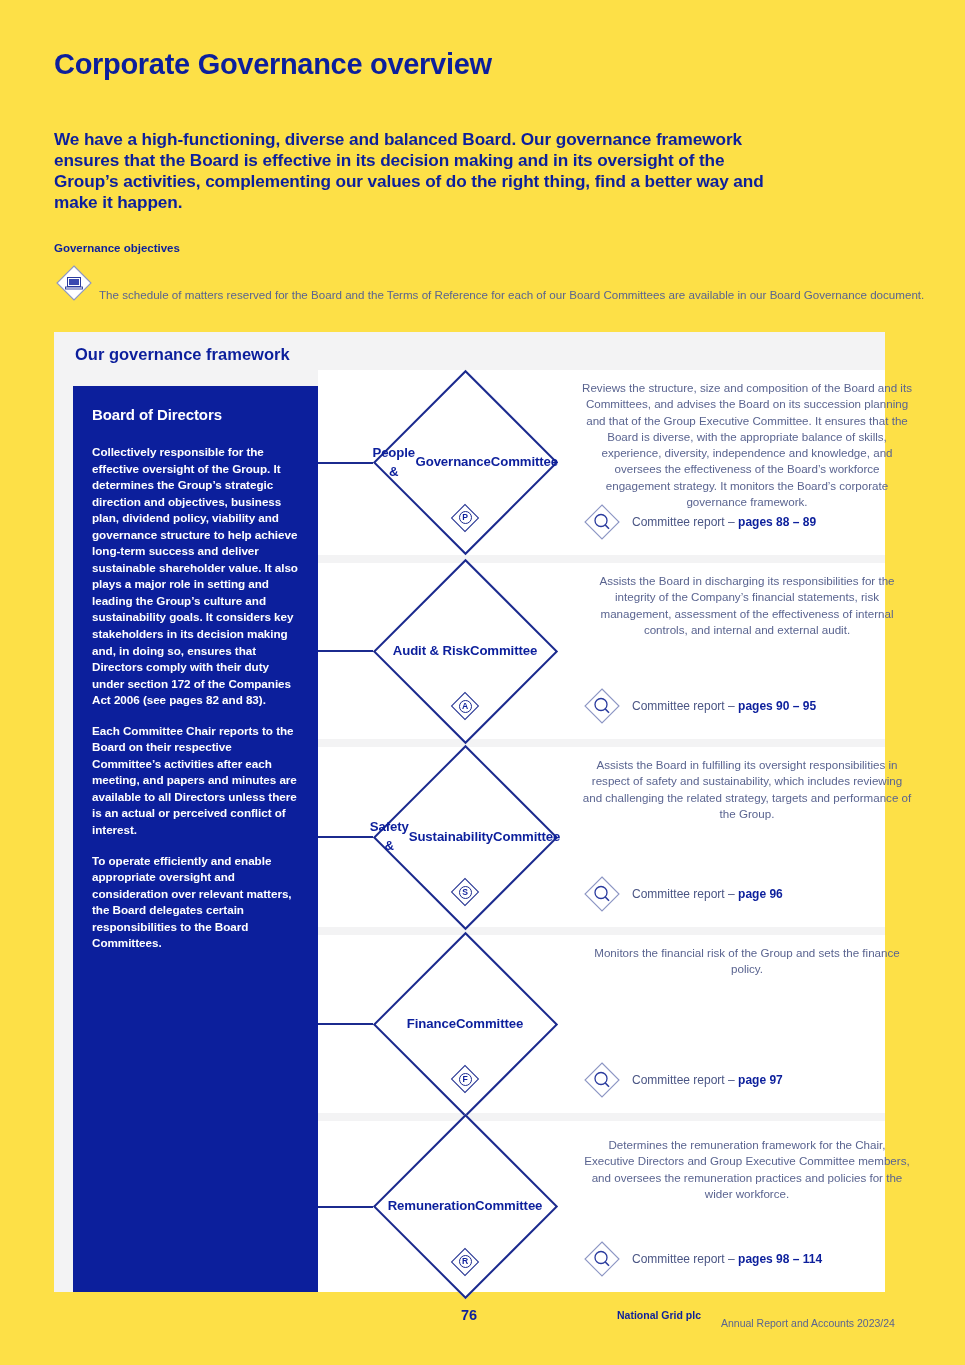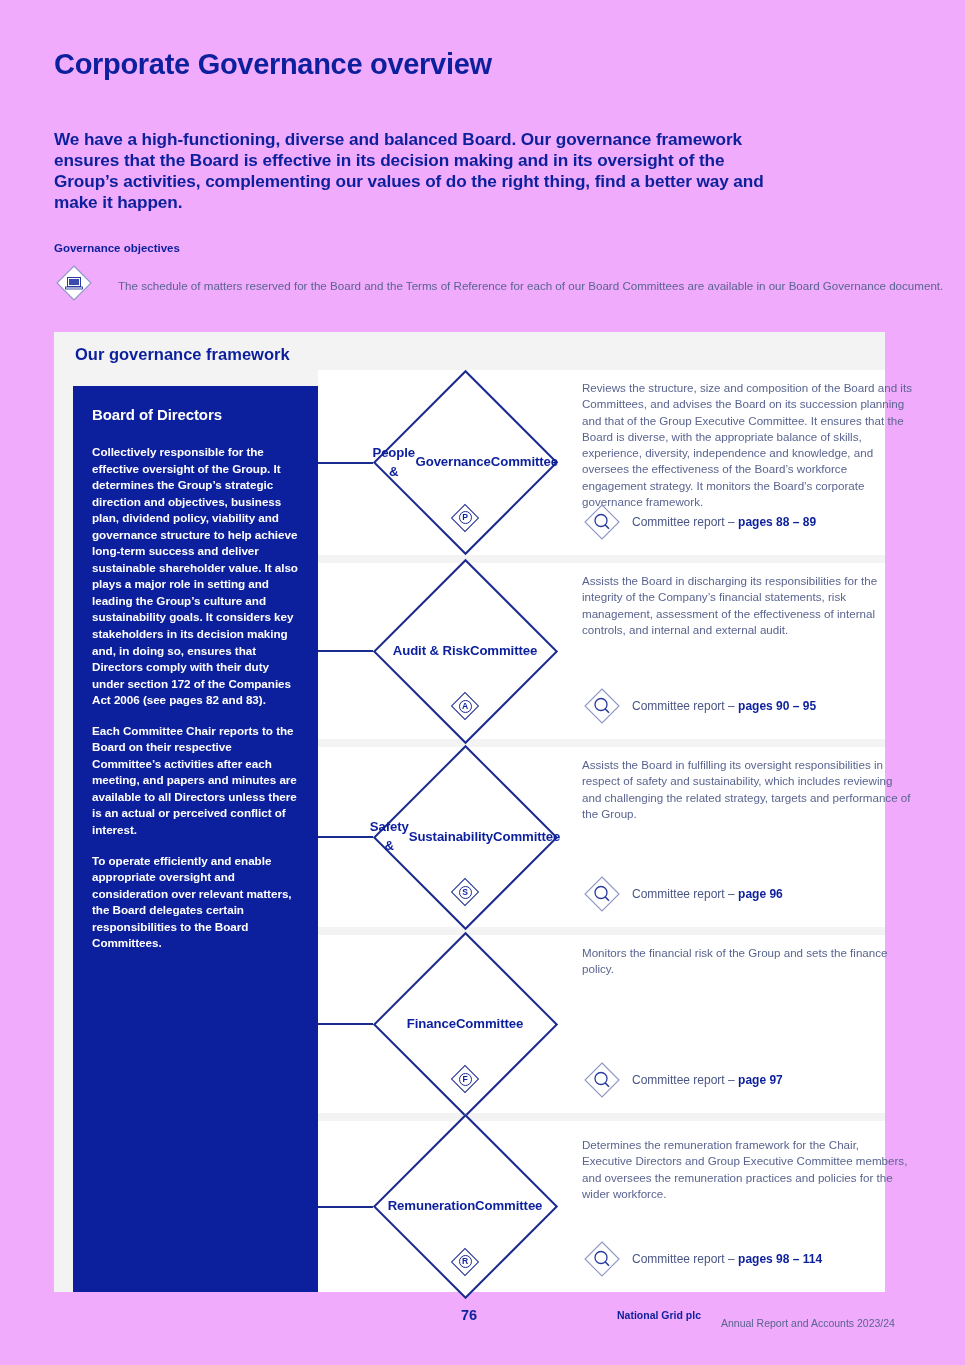--- a/index.html
+++ b/index.html
@@ -8,21 +8,21 @@
     width: 965px;
     height: 1365px;
     background: #ffffff;
     font-family: "Liberation Sans", sans-serif;
   }
 
   .page {
     position: relative;
     width: 965px;
     height: 1365px;
-    background: #f0abfc;
+    background: #fde047;
     overflow: hidden;
   }
 
   
   .page-title {
     position: absolute;
     left: 54px;
     top: 48px;
     font-size: 29px;
     font-weight: bold;
@@ -49,22 +49,22 @@
     font-size: 11.5px;
     font-weight: bold;
     color: #0c1f9c;
   }
 
   .gov-note {
     position: absolute;
     left: 54px;
     top: 263px;
     display: flex;
-    align-items: center;
-    gap: 24px;
+    align-items: flex-end;
+    gap: 5px;
   }
 
   .diamond-icon {
     width: 40px;
     height: 40px;
     flex: 0 0 40px;
     position: relative;
   }
 
   .gov-note-text {
@@ -230,20 +230,21 @@
     line-height: 1;
   }
 
   .row-desc {
     position: absolute;
     left: 264px;
     font-size: 11.6px;
     line-height: 16.3px;
     color: #5a6490;
     width: 330px;
+    text-align: center;
   }
 
   .report-link {
     position: absolute;
     left: 264px;
     display: flex;
     align-items: center;
     gap: 10px;
   }
 

